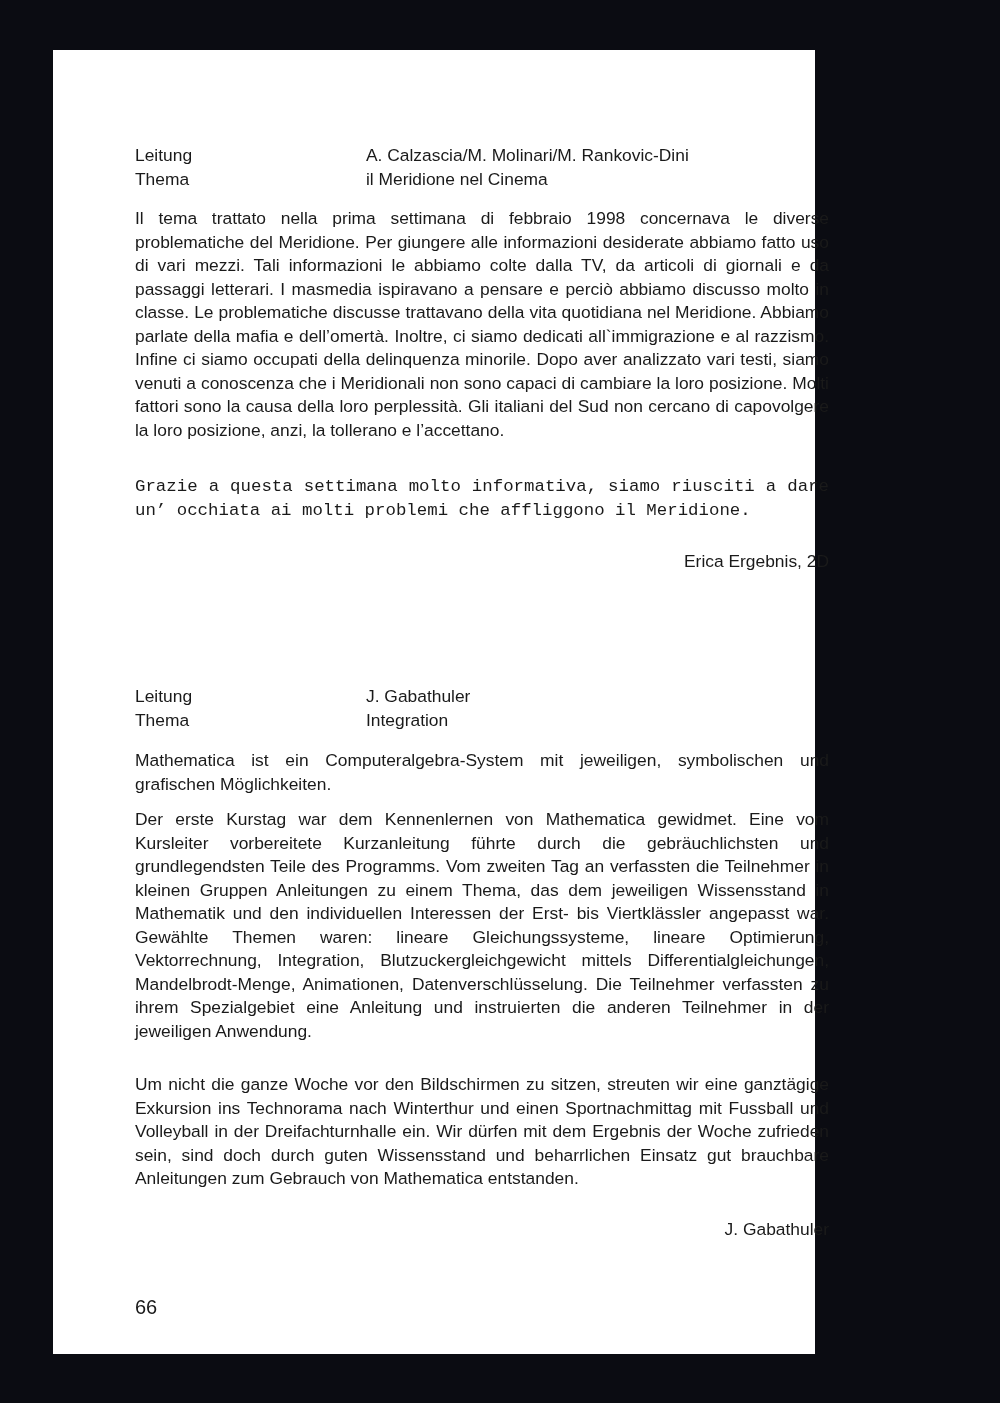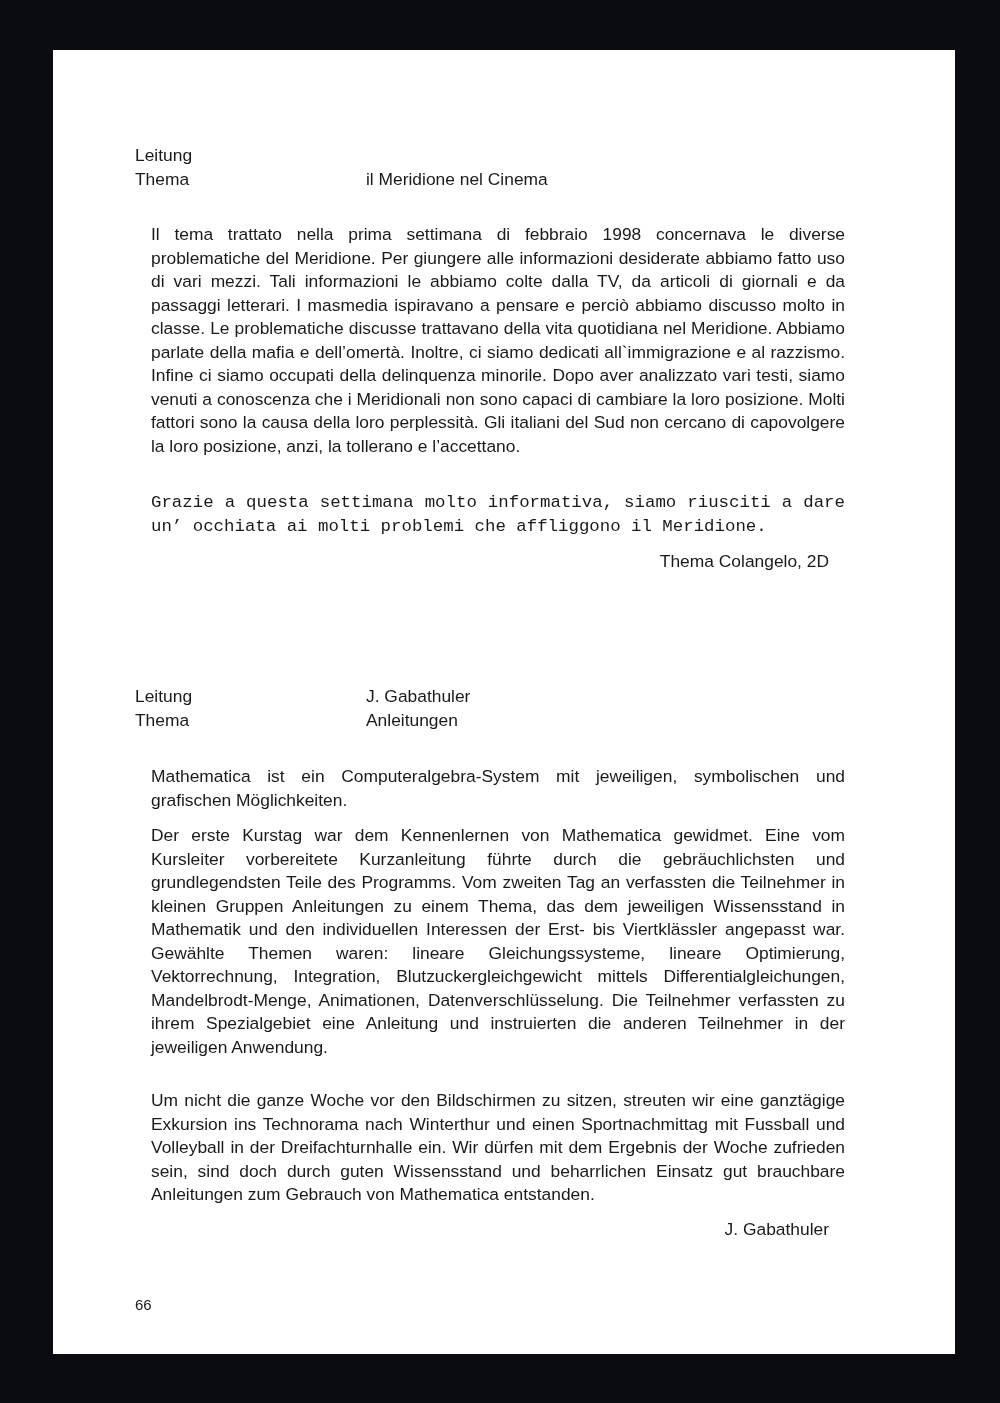--- a/index.html
+++ b/index.html
@@ -7,21 +7,21 @@
       padding: 0;
       width: 1000px;
       height: 1403px;
       background: #0b0c12;
       overflow: hidden;
     }
     .page {
       position: absolute;
       left: 53px;
       top: 50px;
-      width: 902px;
+      width: 762px;
       height: 1304px;
       background: #ffffff;
     }
     .content {
       position: absolute;
       left: 82px;
       top: 0;
       width: 694px;
       font-family: "Liberation Sans", sans-serif;
       color: #1a1a1a;
@@ -42,66 +42,67 @@
       width: 231px;
       flex: none;
     }
     .meta-value.bold {
       font-weight: normal;
     }
     .para {
       position: absolute;
       left: 0;
       width: 694px;
-      margin: 16px;
+      margin: 0;
       text-align: justify;
       hyphens: manual;
     }
     .signature {
       position: absolute;
       right: 0;
       text-align: right;
     }
     .page-number {
       position: absolute;
       left: 82px;
       top: 1246px;
       font-family: "Liberation Sans", sans-serif;
-      font-size: 15px;
+      font-size: 20px;
       color: #1a1a1a;
     }
   </style>
 </head>
 <body>
 
 <div class="page">
   <div class="content">
 
     <div class="meta" style="top: 93px;">
       <div class="meta-row">
         <span class="meta-label">Leitung</span>
+        <span class="meta-value">A. Calzascia/M. Molinari/M. Rankovic-Dini</span>
       </div>
       <div class="meta-row">
         <span class="meta-label">Thema</span>
         <span class="meta-value bold">il Meridione nel Cinema</span>
       </div>
     </div>
 
     <p class="para" style="top: 157px;">Il tema trattato nella prima settimana di febbraio 1998 concernava le diverse problematiche del Meridione. Per giungere alle informazioni desiderate ab­biamo fatto uso di vari mezzi. Tali informazioni le abbiamo colte dalla TV, da articoli di giornali e da passaggi letterari. I masmedia ispiravano a pensare e perciò abbiamo discusso molto in classe. Le problematiche discusse trattavano della vita quotidiana nel Meridione. Abbiamo parlate della mafia e dell’omertà. Inoltre, ci siamo dedicati all`immigrazione e al razzismo. Infine ci siamo occu­pati della delinquenza minorile. Dopo aver analizzato vari testi, siamo venuti a conoscenza che i Meridionali non sono capaci di cambiare la loro posizione. Molti fattori sono la causa della loro perplessità. Gli italiani del Sud non cercano di capovolgere la loro posizione, anzi, la tollerano e l’accettano.</p>
     <p class="para" style="top: 425px; font-family: Liberation Mono, monospace;">Grazie a questa settimana molto informativa, siamo riusciti a dare un’ occhiata ai molti problemi che affliggono il Meridione.</p>
-    <div class="signature" style="top: 500px;">Thema Colangelo, 2D</div>
+    <div class="signature" style="top: 500px;">Erica Ergebnis, 2D</div>
 
     <div class="meta" style="top: 634px;">
       <div class="meta-row">
         <span class="meta-label">Leitung</span>
         <span class="meta-value">J. Gabathuler</span>
       </div>
       <div class="meta-row">
         <span class="meta-label">Thema</span>
-        <span class="meta-value bold">Anleitungen</span>
+        <span class="meta-value bold">Integration</span>
       </div>
     </div>
 
     <p class="para" style="top: 699px;">Mathematica ist ein Computeralgebra-System mit jeweiligen, symbolischen und grafischen Möglichkeiten.</p>
     <p class="para" style="top: 758px;">Der erste Kurstag war dem Kennenlernen von Mathematica gewidmet. Eine vom Kursleiter vorbereitete Kurzanleitung führte durch die gebräuchlichsten und grundlegendsten Teile des Programms. Vom zweiten Tag an verfassten die Teilnehmer in kleinen Gruppen Anleitungen zu einem Thema, das dem je­weiligen Wissensstand in Mathematik und den individuellen Interessen der Erst- bis Viertklässler angepasst war. Gewählte Themen waren: lineare Glei­chungssysteme, lineare Optimierung, Vektorrechnung, Integration, Blutzucker­gleichgewicht mittels Differentialgleichungen, Mandelbrodt-Menge, Animatio­nen, Datenverschlüsselung. Die Teilnehmer verfassten zu ihrem Spezialgebiet eine Anleitung und instruierten die anderen Teilnehmer in der jeweiligen An­wendung.</p>
     <p class="para" style="top: 1023px;">Um nicht die ganze Woche vor den Bildschirmen zu sitzen, streuten wir eine ganztägige Exkursion ins Technorama nach Winterthur und einen Sportnach­mittag mit Fussball und Volleyball in der Dreifachturnhalle ein. Wir dürfen mit dem Ergebnis der Woche zufrieden sein, sind doch durch guten Wissensstand und beharrlichen Einsatz gut brauchbare Anleitungen zum Gebrauch von Ma­thematica entstanden.</p>
     <div class="signature" style="top: 1168px;">J. Gabathuler</div>
 
   </div>
 

